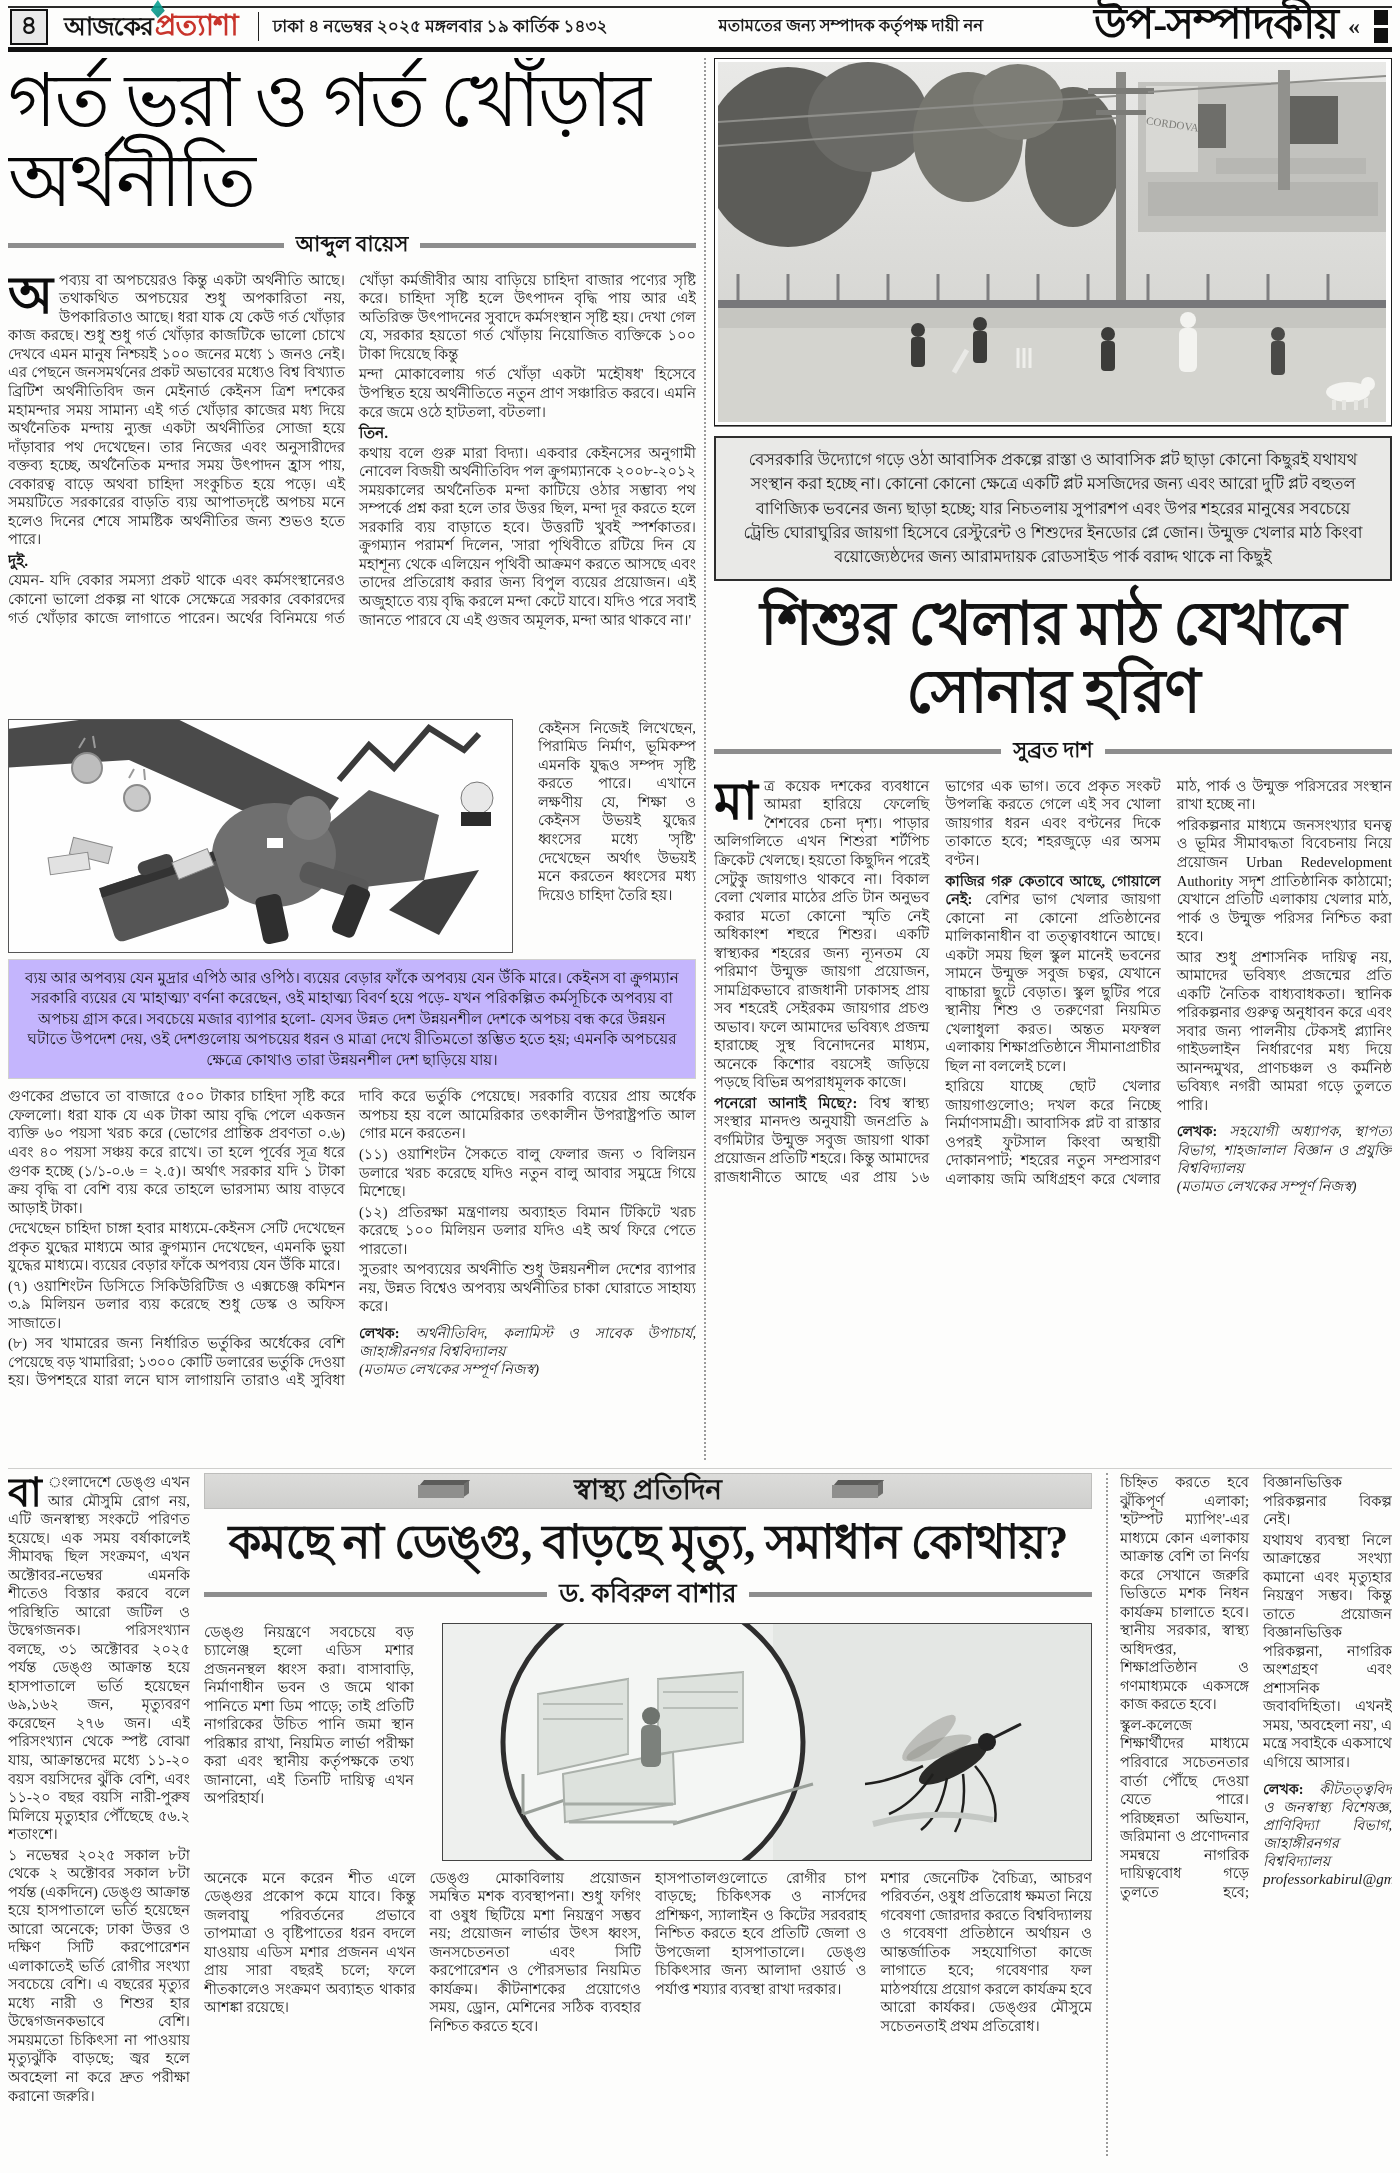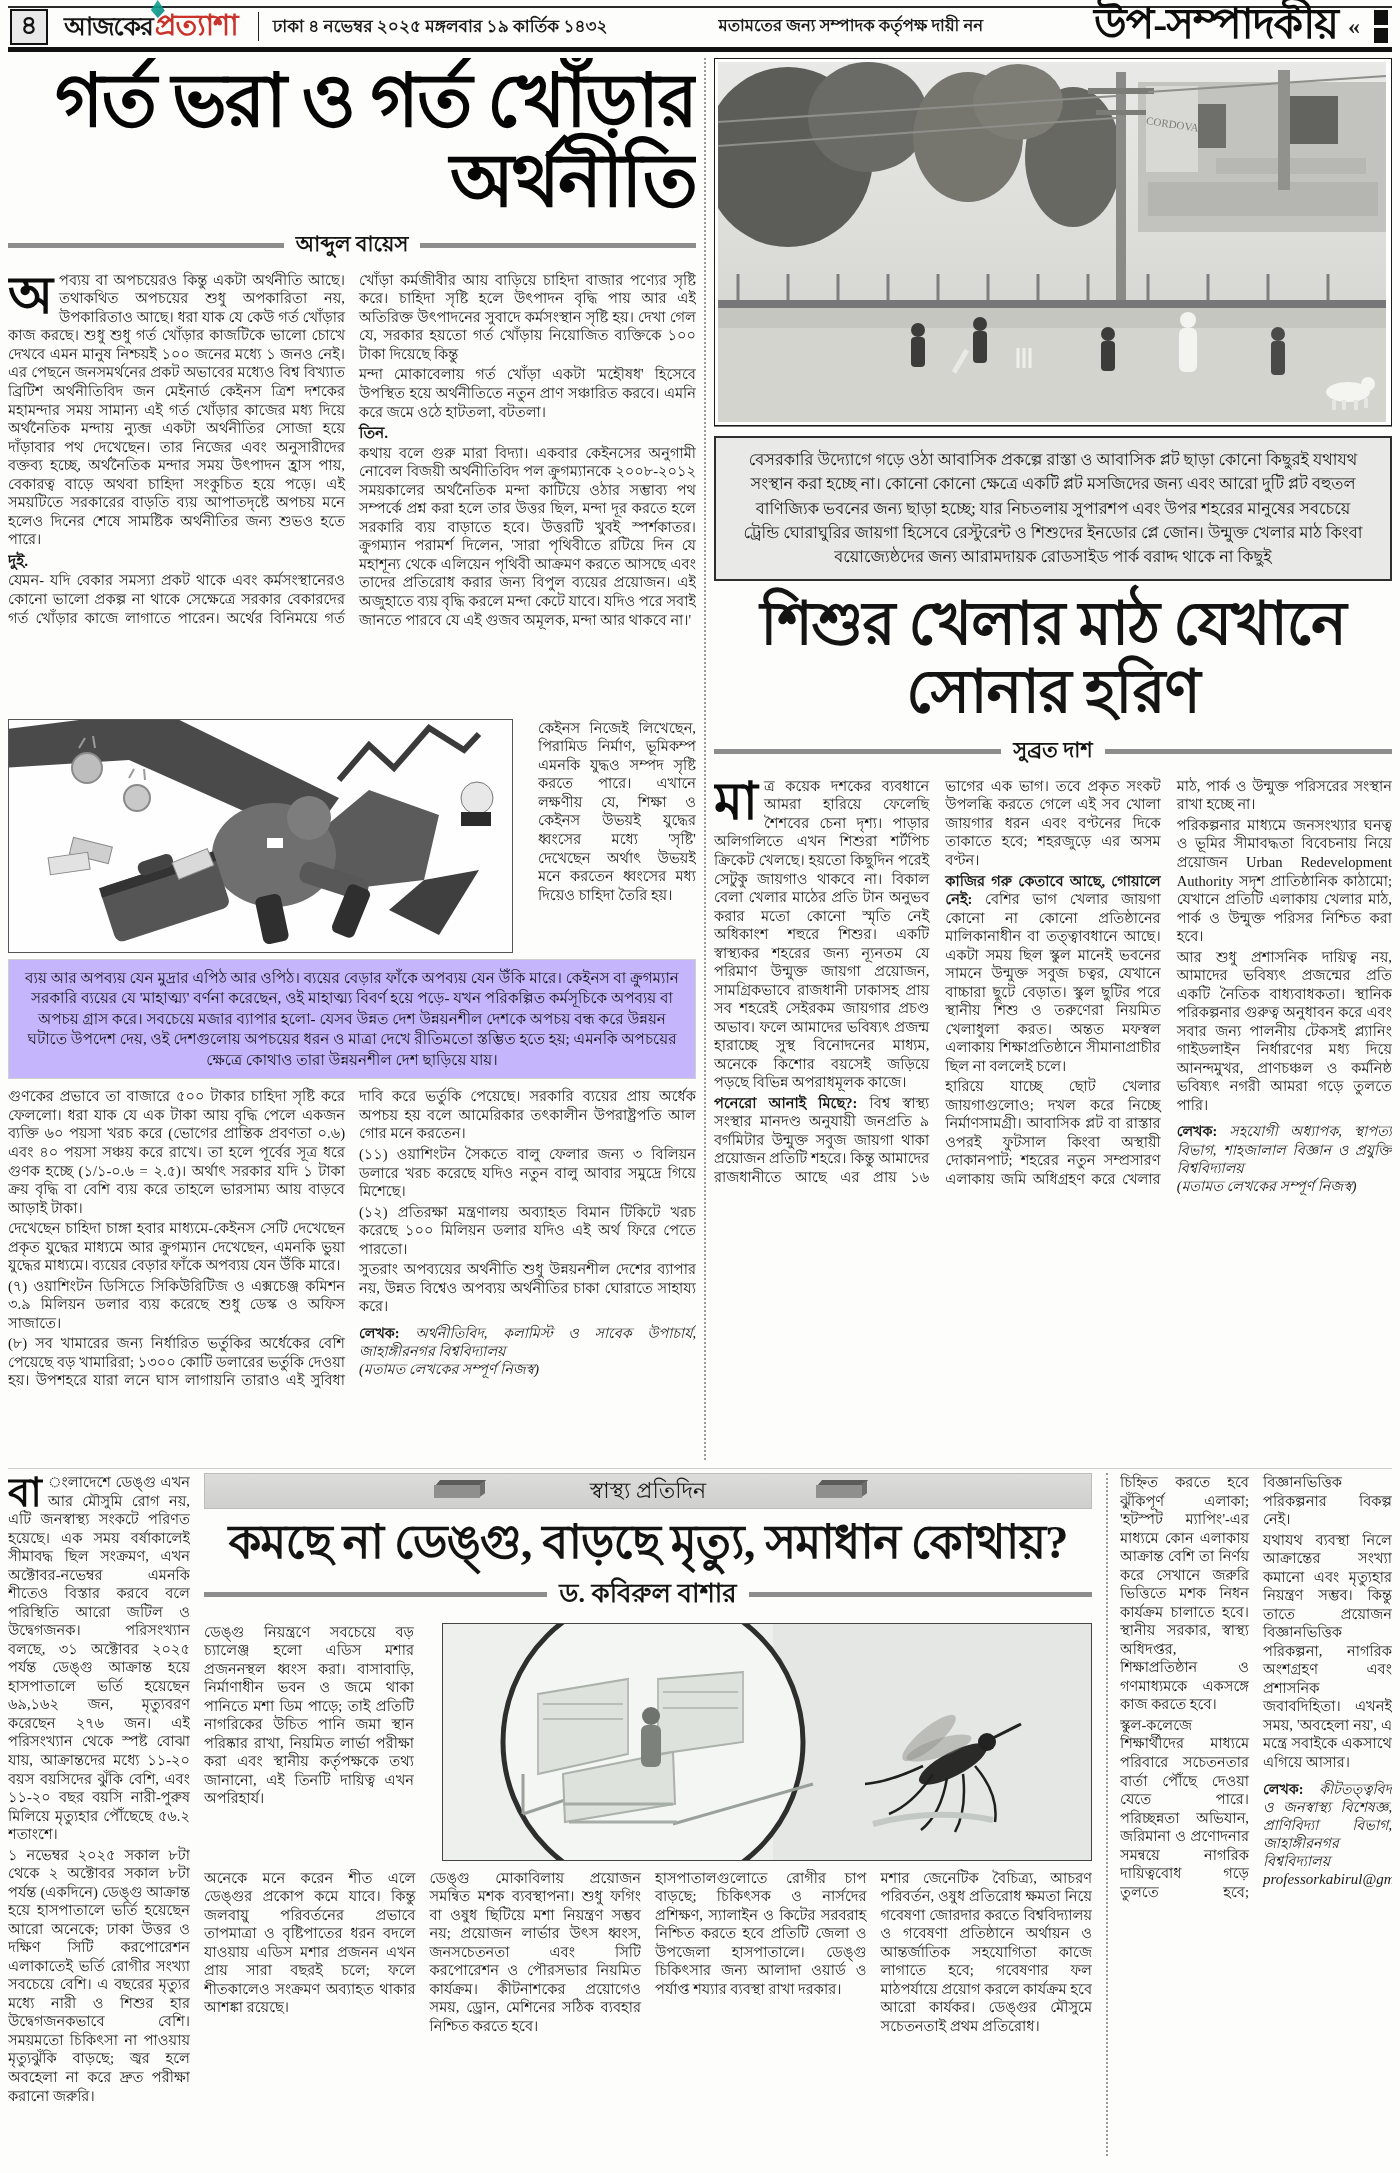--- a/index.html
+++ b/index.html
@@ -57,22 +57,22 @@
   .section-a { display:flex; margin-top:6px; height:1402px; }
   .art-econ { width:688px; overflow:hidden; }
   .art-divider { width:18px; position:relative; }
   .art-divider::before {
     content:""; position:absolute; left:8px; top:0; bottom:0;
     border-left:2px dotted #9a9a9a;
   }
   .art-play { flex:1; overflow:hidden; }
 
   .econ-headline {
-    font-size:74px; line-height:1.08; font-weight:bold; color:#060606;
-    letter-spacing:-2px; text-align:right; margin:4px 0 2px;
+    font-size:74px; line-height:1.08; font-weight:normal; color:#060606;
+    letter-spacing:-2px; text-align:left; margin:4px 0 2px;
   }
   .econ-cols1 { column-count:2; column-gap:14px; height:442px; overflow:hidden; margin-top:4px; }
   .cartoon-row { display:flex; gap:25px; margin-top:6px; }
   .cartoon-box { width:505px; height:234px; border:1px solid #555; background:#fff; }
   .cartoon-side { flex:1; overflow:hidden; height:234px; }
   .caption-box {
     margin-top:6px; background:#c4b5fd; border:1px solid #d0d0ce;
     padding:8px 14px; text-align:center; font-size:15.2px; line-height:1.35; font-weight:500;
   }
   .econ-cols2 { column-count:2; column-gap:14px; height:332px; overflow:hidden; margin-top:8px; }
@@ -92,21 +92,21 @@
   
   .section-b { display:flex; margin-top:8px; border-top:1px solid #cfcfcd; padding-top:4px; height:688px; }
   .dengue-left { width:182px; overflow:hidden; }
   .dengue-center { width:888px; margin:0 14px; position:relative; }
   .dengue-right { flex:1; overflow:hidden; position:relative; border-left:2px dotted #9a9a9a; padding-left:12px; }
 
   .health-banner {
     height:36px; background:linear-gradient(#dcdcda,#cfcfcd);
     border:1px solid #bdbdbb; display:flex; align-items:center; justify-content:center; gap:110px;
   }
-  .health-banner .title { font-size:22px; font-weight:normal; color:#151515; }
+  .health-banner .title { font-size:28px; font-weight:bold; color:#151515; }
   .blk3d { width:46px; height:13px; background:#8f8f8d; position:relative; }
   .blk3d::before { content:""; position:absolute; left:4px; top:-5px; width:46px; height:5px; background:#5c5c5a; transform:skewX(-40deg); }
   .blk3d::after { content:""; position:absolute; right:-5px; top:-3px; width:5px; height:13px; background:#6e6e6c; transform:skewY(-35deg); }
 
   .dengue-headline {
     font-size:47px; font-weight:bold; text-align:center; letter-spacing:-1px;
     margin:8px 0 0; line-height:1.1;
   }
   .dengue-row { display:flex; gap:28px; margin-top:4px; }
   .dengue-sidecol { width:218px; overflow:hidden; height:238px; }

